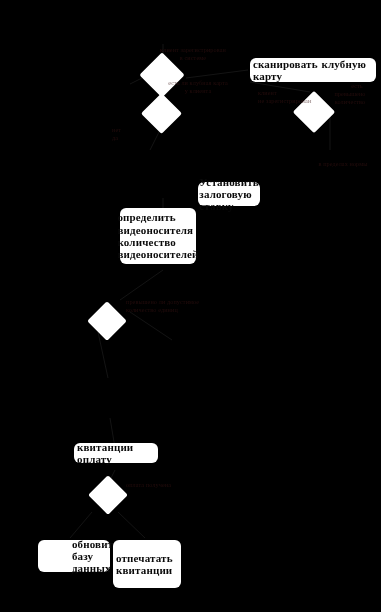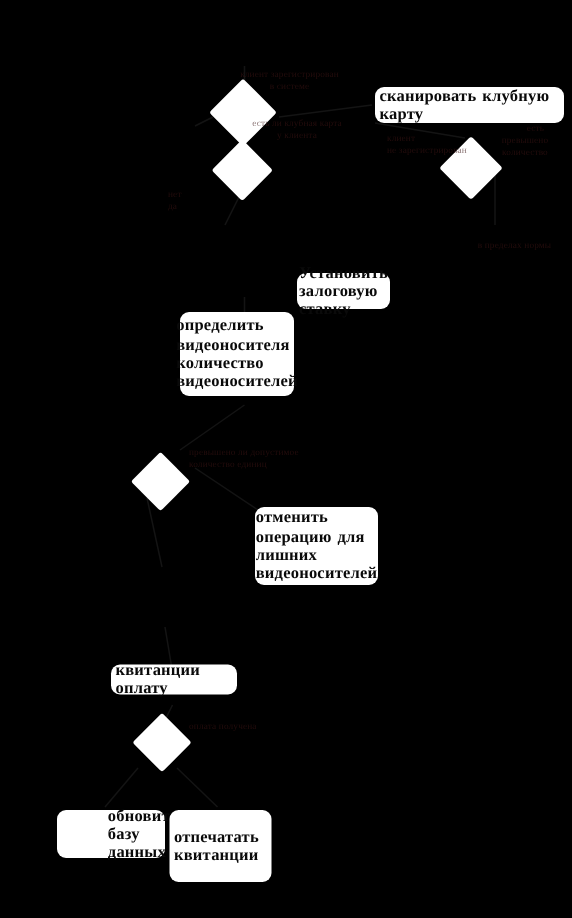--- a/index.html
+++ b/index.html
@@ -100,23 +100,20 @@
   </div>
 
   <div class="node" style="left:120px;top:208px;width:76px;height:56px;">
     <span>определить видеоносителя количество видеоносителей</span>
   </div>
 
   <div class="note" style="left:126px;top:298px;width:112px;text-align:left;">превышено ли допустимое
 количество единиц</div>
   <div class="diamond" style="left:93px;top:307px;width:28px;height:28px;"></div>
 
-  <div class="node" style="left:170px;top:338px;width:82px;height:52px;">
-    <span>отменить операцию для лишних видеоносителей</span>
-  </div>
 
 
   <div class="node" style="left:74px;top:443px;width:84px;height:20px;">
     <span>квитанции оплату</span>
   </div>
 
   <div class="diamond" style="left:94px;top:481px;width:28px;height:28px;"></div>
   <div class="note" style="left:126px;top:481px;width:84px;text-align:left;">оплата получена</div>
 
   <div class="node" style="left:38px;top:540px;width:72px;height:32px;padding-left:46px;">

